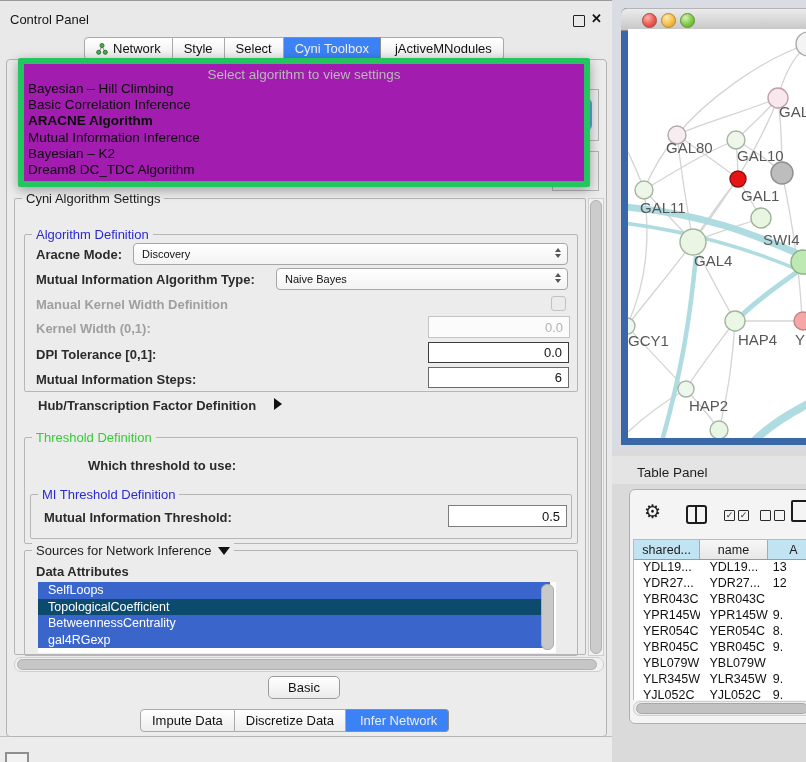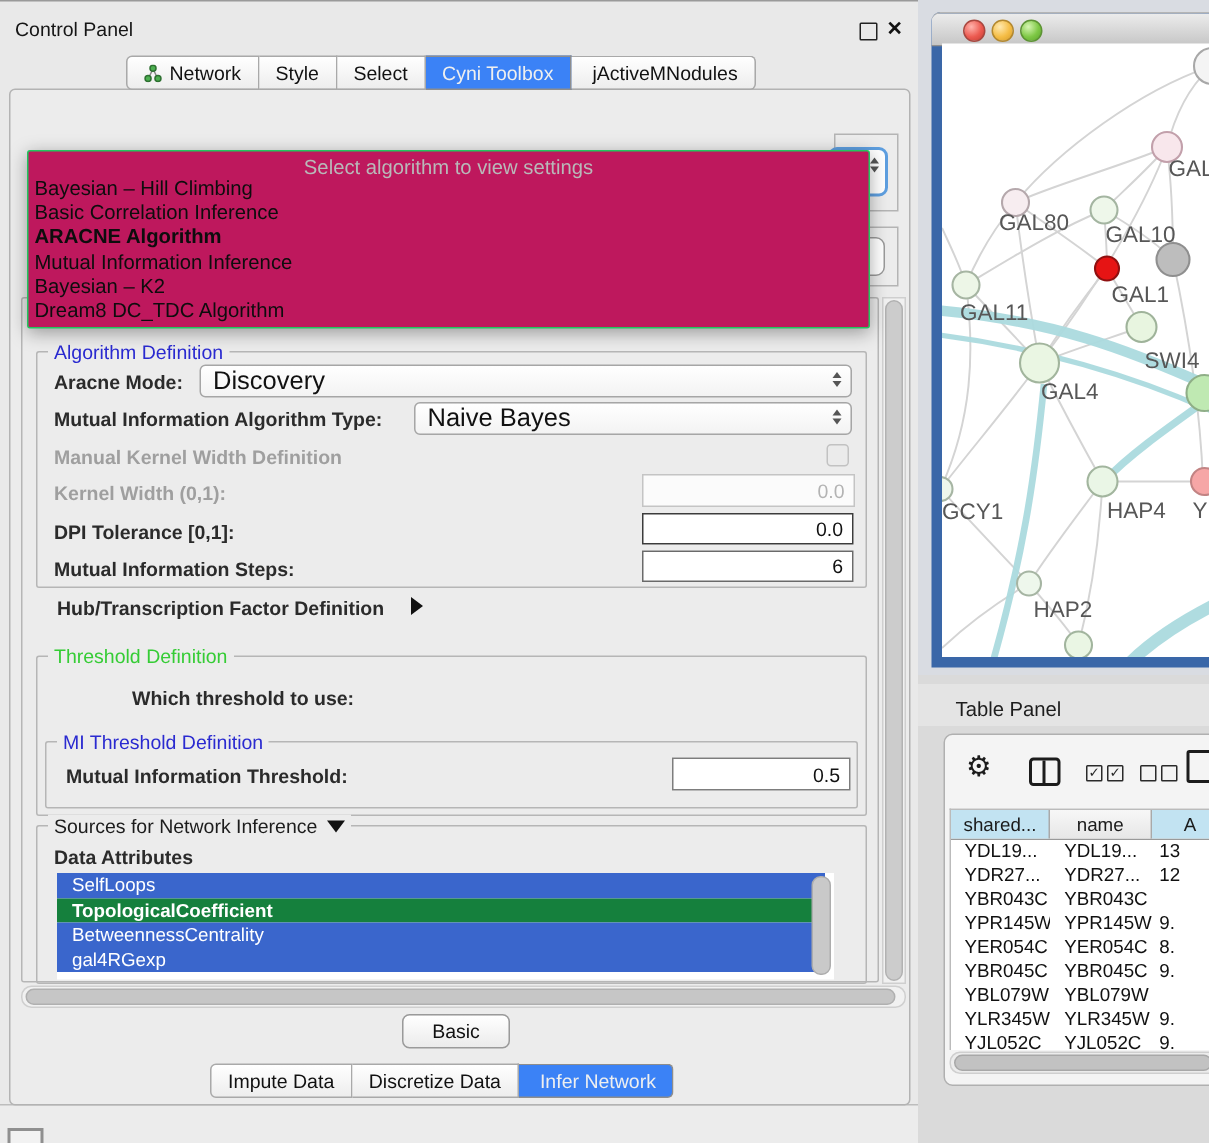--- a/index.html
+++ b/index.html
@@ -18,22 +18,22 @@
   
   .tabrow{display:flex;}
   #top-tabs{left:84px;top:36px;height:22px;z-index:20;}
   #bottom-tabs{left:140px;top:708px;height:22px;z-index:20;}
   .xtab{height:21px;padding:0 11px;font-size:13px;color:#111;display:flex;align-items:center;gap:5px;
     background:linear-gradient(#ffffff,#ededed);border:1px solid #a9a9a9;border-left:none;white-space:nowrap;}
   .xtab:first-child{border-left:1px solid #a9a9a9;border-top-left-radius:4px;border-bottom-left-radius:4px;}
   .xtab:last-child{border-top-right-radius:4px;border-bottom-right-radius:4px;padding-left:14px;}
   .xtab.selected{background:#3b82f6;color:#efefef;border-color:#8d8d8d;}
   
-  #algo-menu{left:18px;top:57px;width:560px;height:117px;background:#be185d;border:1px solid #22c55e;
-    border-radius:2px;box-shadow:0 3px 12px rgba(0,0,0,.35);z-index:50;margin-top:42px;}
+  #algo-menu{left:18px;top:57px;width:560px;height:117px;background:#a21caf;border:6px solid #22c55e;
+    border-radius:2px;box-shadow:0 3px 12px rgba(0,0,0,.35);z-index:50;}
   #algo-menu .menu-title{position:absolute;left:0;top:3px;width:100%;text-align:center;
     font-size:13.5px;color:#b9b9b9;}
   .menu-item{position:absolute;left:3px;width:550px;height:15px;padding-left:1px;
     font-size:13.5px;color:#0d0d0d;line-height:15px;white-space:nowrap;}
   .menu-item.bold{font-weight:bold;}
   
   .frag{z-index:5;}
   #frag-box1{left:556px;top:88px;width:41px;height:50px;border:1px solid #b4b4b4;background:#ececec;}
   #frag-combo{left:552px;top:97px;width:36px;height:29px;background:#fff;border:2px solid #5e9fe0;border-radius:6px;}
   #frag-box2{left:552px;top:150px;width:45px;height:38px;border:1px solid #b4b4b4;background:#ececec;}
@@ -41,21 +41,21 @@
   
   .gbox{border:1px solid #b6b6b6;border-radius:2px;background:transparent;}
   .legend{position:absolute;top:-8px;left:7px;background:#ececec;padding:0 4px;font-size:13px;white-space:nowrap;}
   .legend.black{color:#1c1c1c;}
   .legend.blue{color:#2a2ad0;}
   .legend.green{color:#35cc35;}
   .flabel{font-size:13px;font-weight:bold;color:#2b2b2b;white-space:nowrap;}
   .flabel.disabled{color:#9f9f9f;}
   
   .combo{background:linear-gradient(#ffffff,#f3f3f3);border:1px solid #a6a6a6;border-radius:4px;
-    height:20px;display:flex;align-items:center;padding:0 8px;font-size:17px;color:#111;}
+    height:20px;display:flex;align-items:center;padding:0 8px;font-size:11px;color:#111;}
   .combo .arrows{position:absolute;right:6px;top:4px;display:flex;flex-direction:column;gap:2px;}
   .tri-up{width:0;height:0;border-left:3.5px solid transparent;border-right:3.5px solid transparent;border-bottom:4.5px solid #555;}
   .tri-dn{width:0;height:0;border-left:3.5px solid transparent;border-right:3.5px solid transparent;border-top:4.5px solid #555;}
   
   .tfield{background:#fff;font-size:13px;color:#111;display:flex;align-items:center;justify-content:flex-end;padding:0 6px;}
   .tfield.dark{border:1.5px solid #3c3c3c;}
   .tfield.mid{border:1.5px solid #6a6a6a;}
   .tfield.thin{border:1px solid #7d7d7d;}
   .tfield.disabled{border:1px solid #c4c4c4;background:#fbfbfb;color:#b3b3b3;}
   .checkbox{width:13px;height:13px;border:1px solid #c2c2c2;border-radius:3px;background:#ebebeb;}
@@ -222,21 +222,21 @@
   <div class="abs gbox" style="left:24px;top:549px;width:552px;height:104px;">
     <span class="legend black" style="display:flex;align-items:center;gap:6px;">
       <span>Sources for Network Inference</span>
       <i class="tri-down"></i>
     </span>
   </div>
   <div class="abs flabel" style="left:36px;top:563px;">Data Attributes</div>
   <div class="abs" id="attr-list">
 
   <div class="attr-item" style="background: rgb(58, 102, 204);">SelfLoops</div>
-      <div class="attr-item" style="background: #15803d; font-weight: bold;">TopologicalCoefficient</div>
+      <div class="attr-item" style="background: #0c4a6e;">TopologicalCoefficient</div>
       <div class="attr-item" style="background: rgb(58, 102, 204);">BetweennessCentrality</div>
       <div class="attr-item" style="background: rgb(58, 102, 204);">gal4RGexp</div>
       <div id="attr-scroll"></div>
     </div>
 
   <div class="abs" id="v-scroll">
       <div id="v-thumb"></div>
     </div>
   <div class="abs" id="h-scroll">
       <div id="h-thumb"></div>

